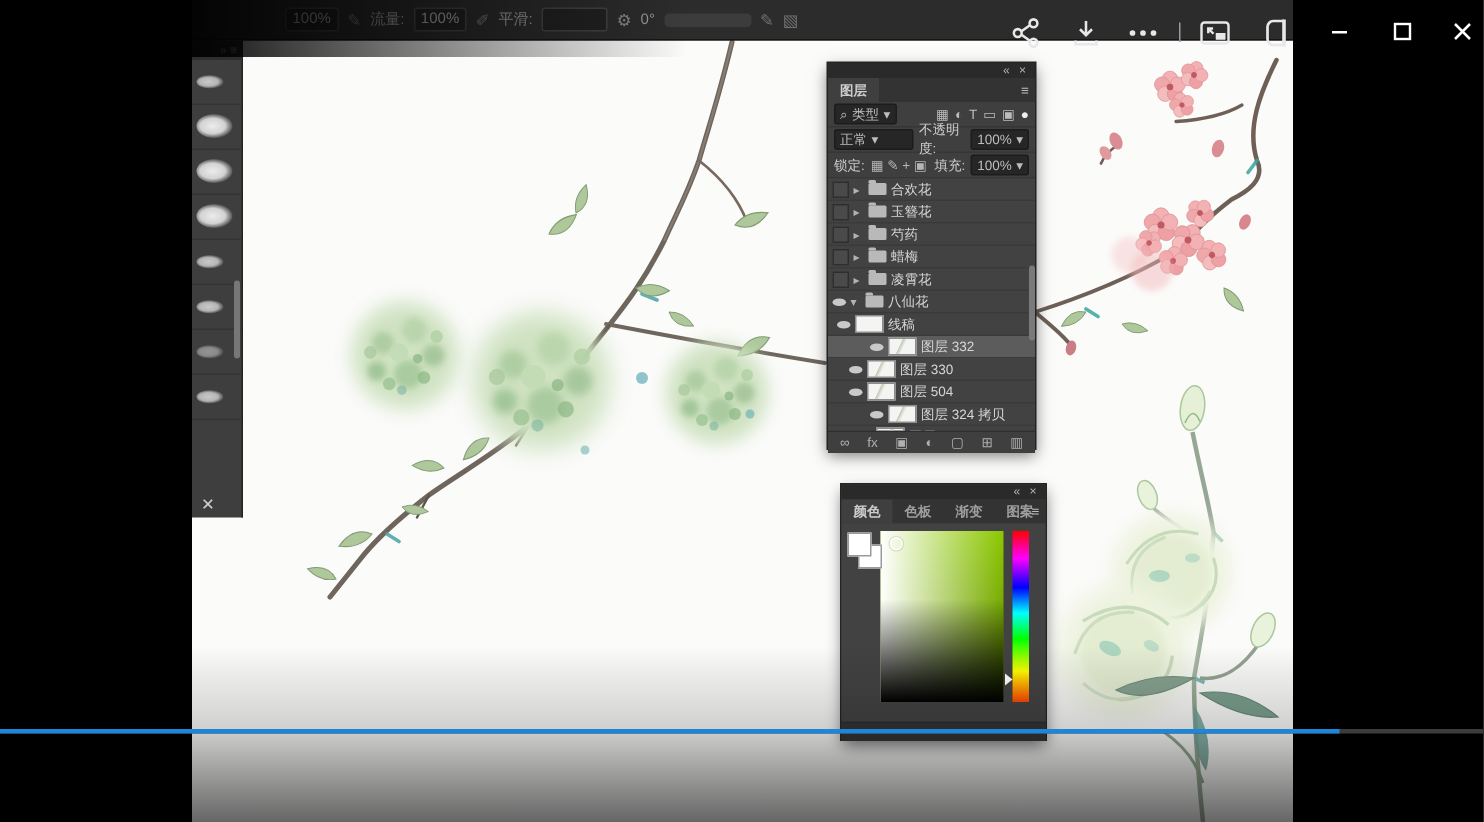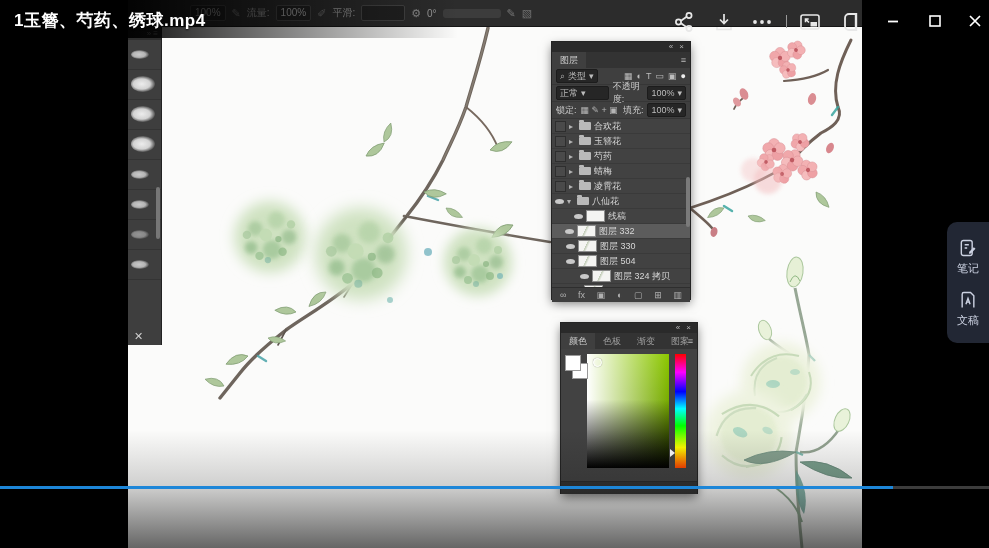--- a/index.html
+++ b/index.html
@@ -27,21 +27,21 @@
   .blob{position:absolute;left:3px;top:6px;width:24px;height:16px;border-radius:50%;
         background:radial-gradient(ellipse at 45% 50%, #ececec 0%, rgba(236,236,236,.85) 45%, rgba(236,236,236,0) 75%);}
   .blob.small{width:18px;height:9px;top:10px;opacity:.8}
   .bp-scroll{position:absolute;right:1px;top:160px;width:4px;height:52px;background:#777;border-radius:2px;}
   .bp-close{position:absolute;left:6px;bottom:2px;color:#cfcfcf;font-size:11px;}
 
   
   .panel{position:absolute;background:#3f3f3f;z-index:3;box-shadow:0 0 0 1px #242424,0 4px 10px rgba(0,0,0,.55);
          color:#cfcfcf;font-size:9px;}
   .p-top{height:10px;background:#2a2a2a;color:#b5b5b5;font-size:8px;text-align:right;padding-right:4px;line-height:10px;letter-spacing:2px;}
-  .p-tabs{height:16px;background:#333;display:flex;align-items:center;position:relative;}
+  .p-tabs{height:16px;background:#333;display:flex;align-items:center;position:relative;font-weight:bold;}
   .p-tab{padding:0 8px;line-height:16px;color:#cdcdcd;}
   .p-tab.on{background:#3f3f3f;}
   .p-tab.off{color:#9f9f9f;}
   .p-menu{position:absolute;right:4px;top:0;line-height:16px;color:#bdbdbd;}
 
   
   .layers{left:424px;top:42px;width:138px;height:257px;}
   .lp-row16{height:16px;display:flex;align-items:center;gap:4px;padding:0 4px;border-bottom:1px solid #363636;}
   .sel{background:#262626;border:1px solid #1c1c1c;border-radius:2px;height:12px;line-height:12px;padding:0 3px;color:#bdbdbd;display:inline-flex;align-items:center;gap:3px;}
   .icon-strip{margin-left:auto;display:flex;gap:4px;color:#bdbdbd;font-size:9px;}
@@ -351,26 +351,26 @@
             <span class="folder"></span>
           <span>凌霄花</span>
           </div>
         <div class="lp-row">
           <span class="eye"></span>
             <span class="tri">▾</span>
             <span class="folder"></span>
           <span>八仙花</span>
           </div>
 
-        <div class="lp-row" style="padding-left:22px">
+        <div class="lp-row" style="padding-left:6px">
           <span class="eye"></span>
             <span class="thumb" style="background-image:none"></span>
           <span>线稿</span>
           </div>
-        <div class="lp-row selrow" style="padding-left:13px">
+        <div class="lp-row selrow" style="padding-left:28px">
           <span class="eye"></span>
             <span class="thumb"></span>
           <span>图层 332</span>
           </div>
         <div class="lp-row" style="padding-left:14px">
           <span class="eye"></span>
             <span class="thumb"></span>
           <span>图层 330</span>
           </div>
         <div class="lp-row" style="padding-left:14px">
@@ -420,21 +420,20 @@
         <div class="hue"></div>
         <div class="hue-mark"></div>
       </div>
       <div class="cp-foot"></div>
     </div>
   </div>
 
   <div class="fade-title"></div>
   <div class="fade-bottom"></div>
 
-  <div class="title">1玉簪、芍药、绣球.mp4</div>
 
   <div class="topicons">
     <span class="ticon" style="left:672px">
       <svg width="24" height="24" viewBox="0 0 24 24" fill="none" stroke="currentColor" stroke-width="1.7">
         <circle cx="17" cy="5.5" r="2.6"></circle>
           <circle cx="6.5" cy="12" r="2.6"></circle>
           <circle cx="17" cy="18.5" r="2.6"></circle>
         <path d="M9 10.8 L14.6 6.8 M9 13.2 L14.6 17.2"></path>
         </svg>
       </span>
@@ -474,37 +473,20 @@
           <rect x="2" y="2" width="10" height="10"></rect>
         </svg>
       </span>
     <span class="winbtn" style="left:962px">
       <svg width="14" height="14" viewBox="0 0 14 14" stroke="currentColor" stroke-width="1.7">
           <path d="M2 2 l10 10 M12 2 L2 12"></path>
         </svg>
       </span>
   </div>
 
-  <div class="sidebar">
-    <div class="sb-item">
-      <svg width="20" height="20" viewBox="0 0 24 24" fill="none" stroke="#ccd2e2" stroke-width="1.7">
-        <rect x="4" y="3" width="13" height="18" rx="2.5"></rect>
-          <path d="M8 8 h5 M8 12 h3"></path>
-        <path d="M13.5 16.5 l5.5 -5.5 2 2 -5.5 5.5 -2.4 .4 z" fill="#ccd2e2" stroke="none"></path>
-        </svg>
-      <span>笔记</span>
-    </div>
-    <div class="sb-item">
-      <svg width="20" height="20" viewBox="0 0 24 24" fill="none" stroke="#ccd2e2" stroke-width="1.7">
-        <path d="M5 21 V5 a2 2 0 0 1 2 -2 h8 l4 4 v14"></path>
-        <path d="M9.5 17 l2.5 -7 2.5 7 M10.5 14.5 h3.2"></path>
-        </svg>
-      <span>文稿</span>
-    </div>
-  </div>
 
   <div class="progress">
     <div class="fill" style="width:893px"></div>
   </div>
 
   <div class="controls">
     
     
     
     

